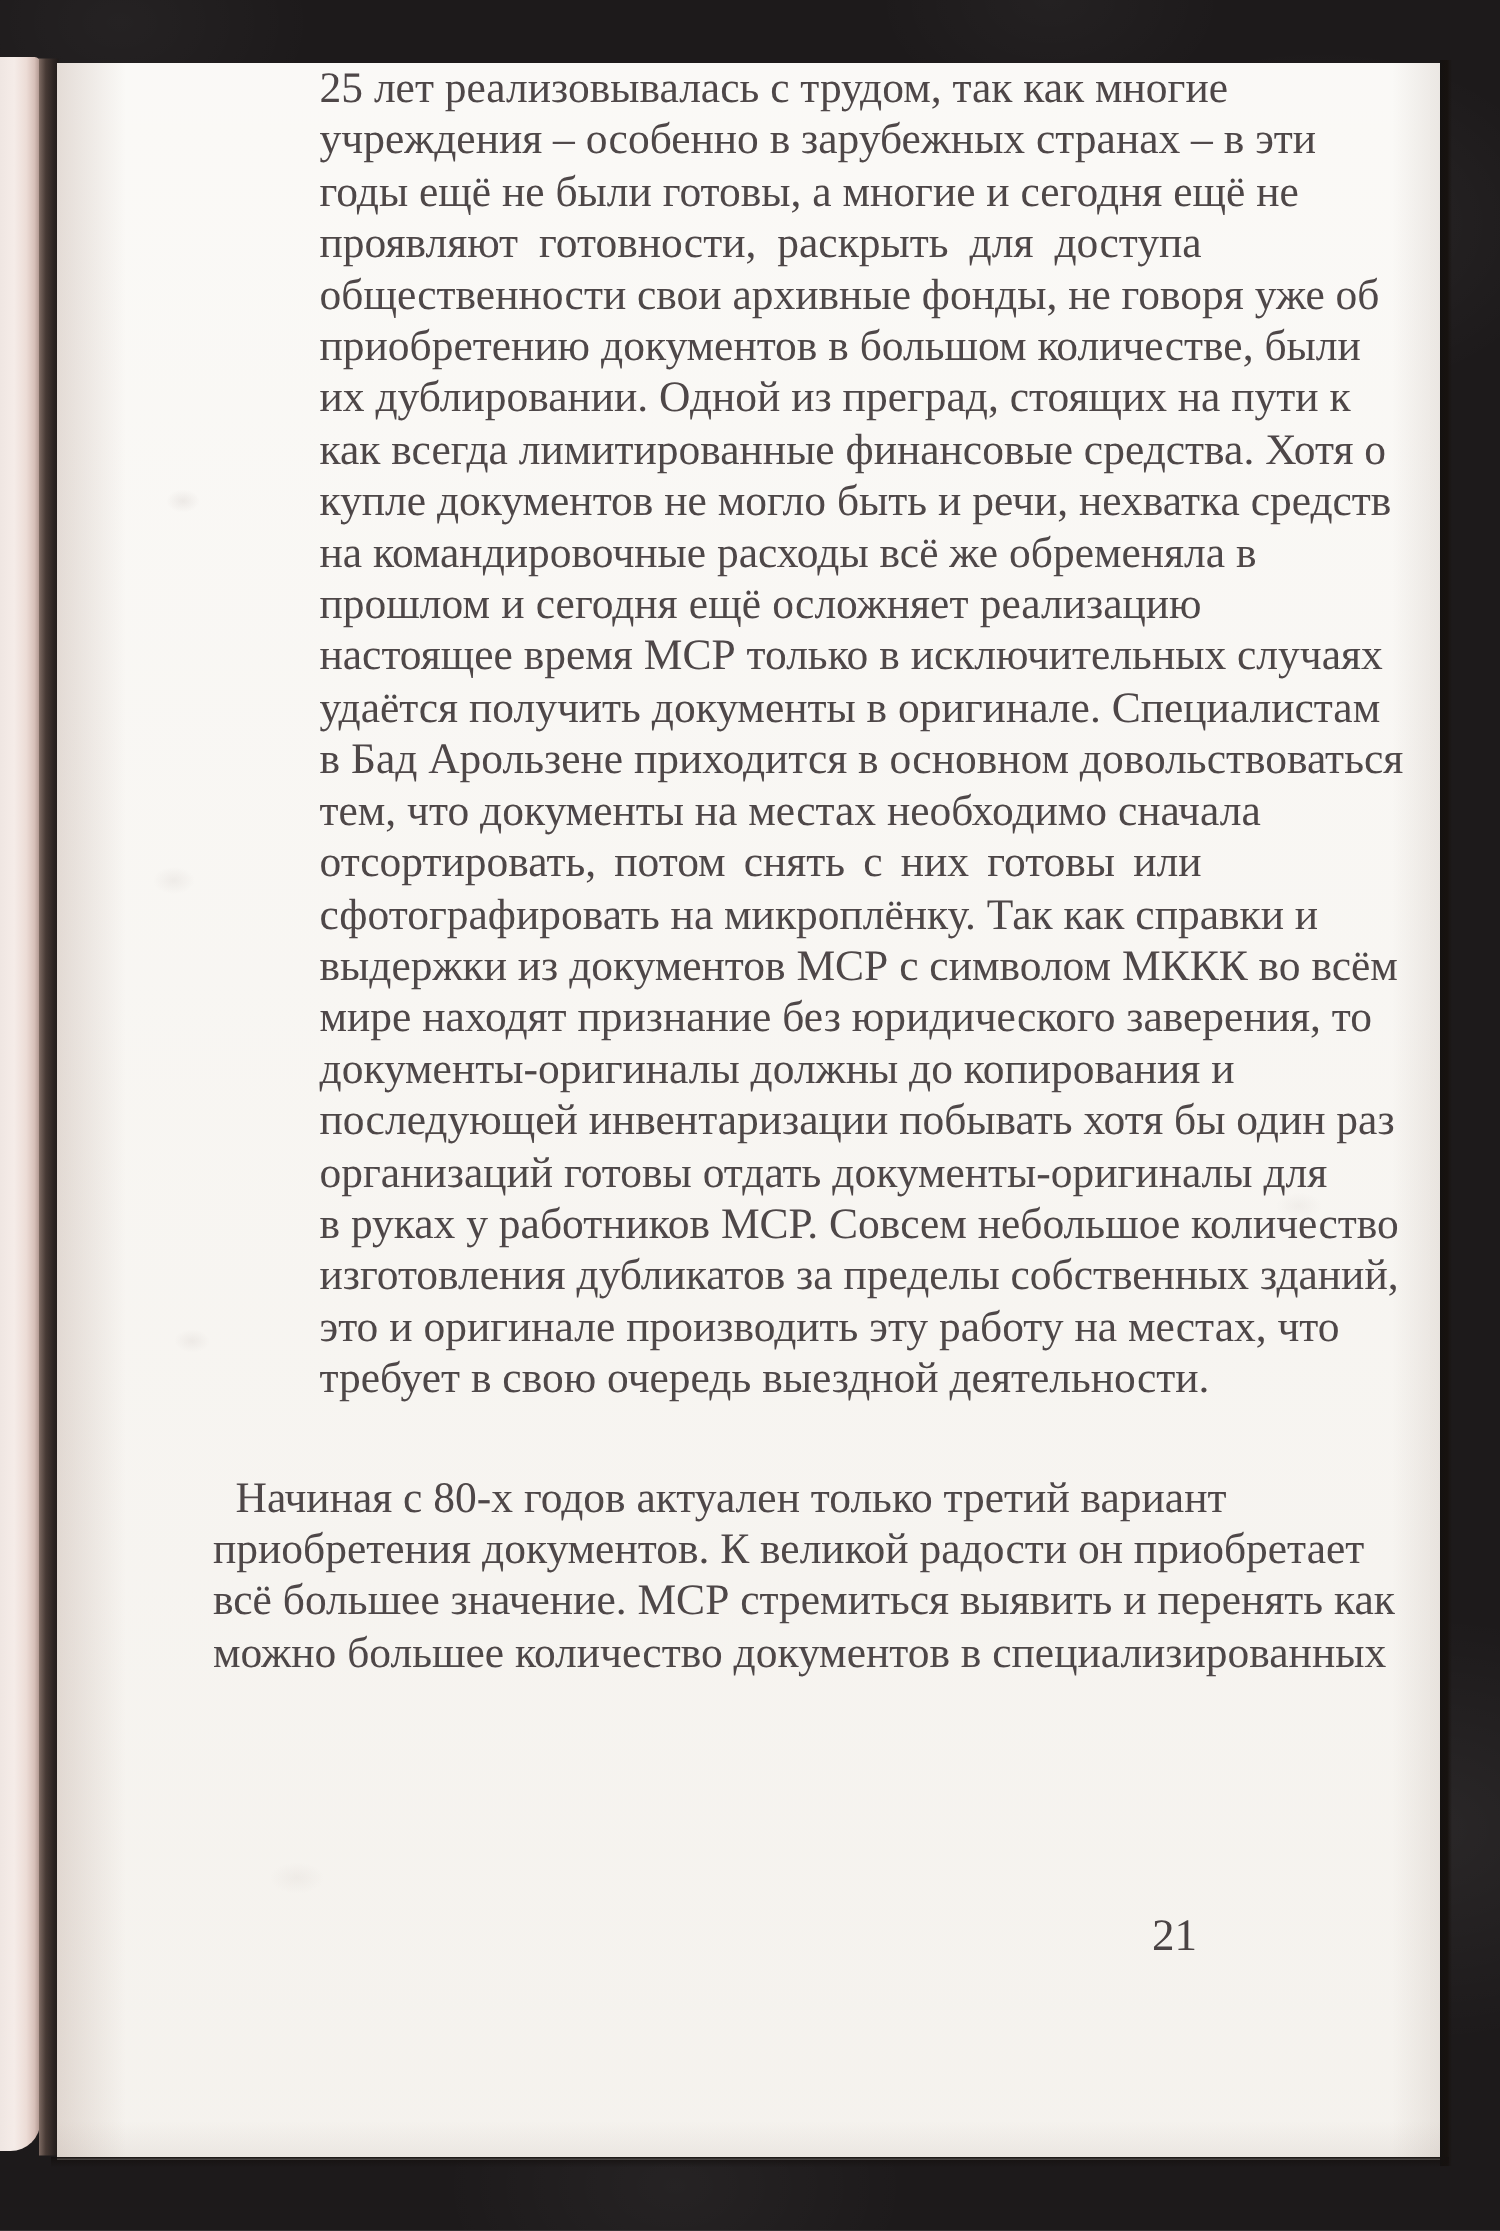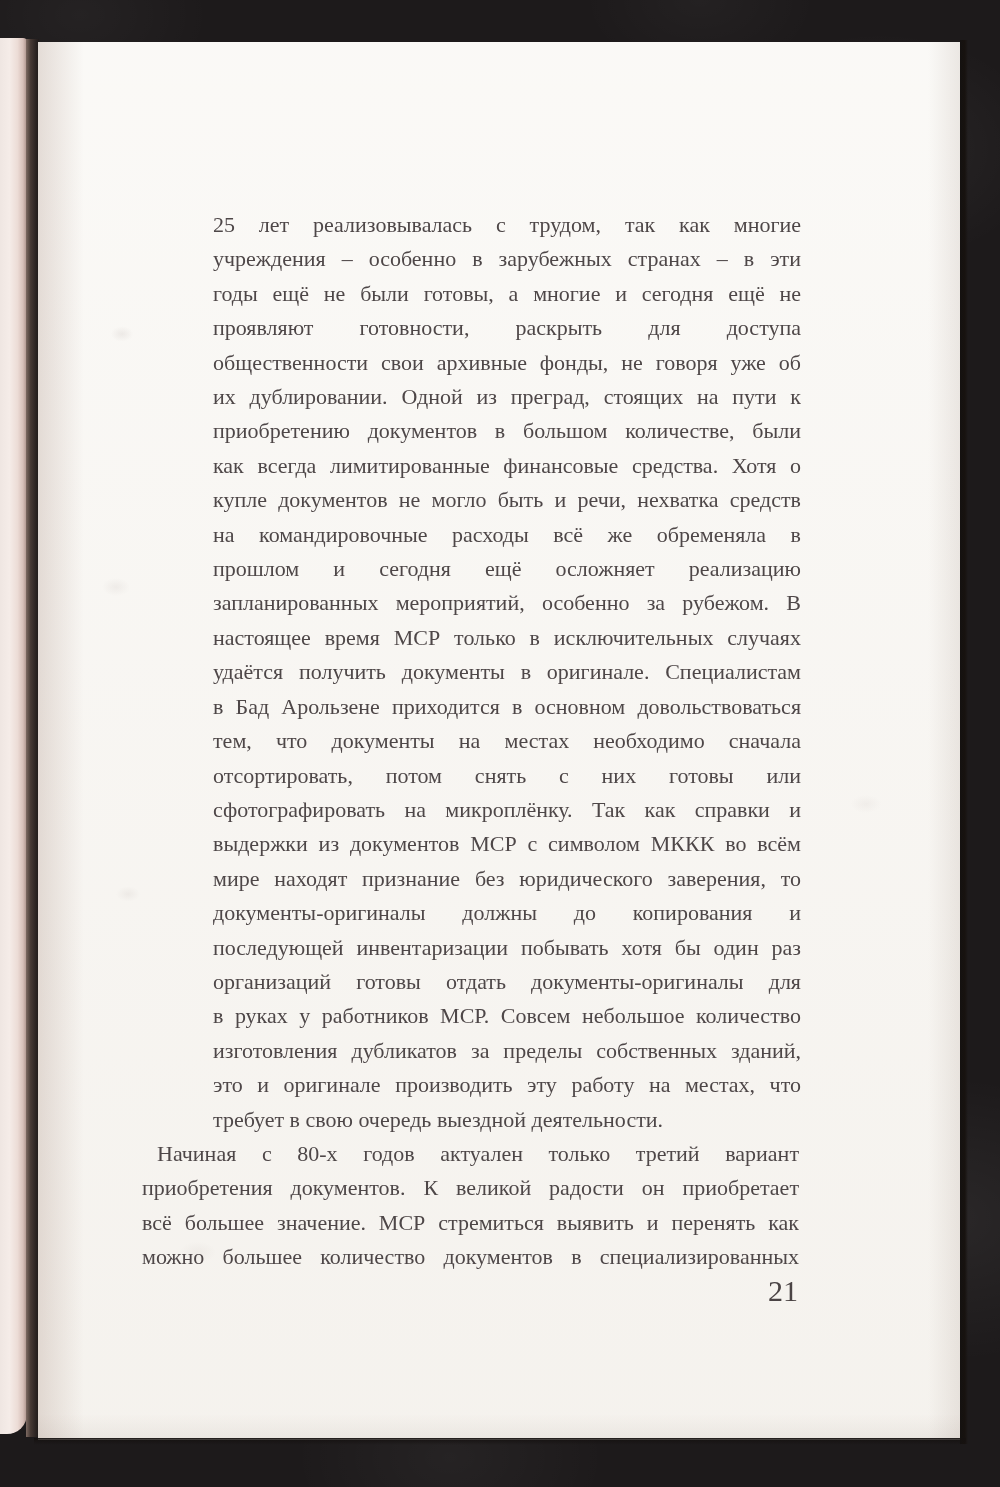--- a/index.html
+++ b/index.html
@@ -72,31 +72,30 @@
   .page-edge-bottom {
     position: absolute;
     left: 34px;
     top: 1438px;
     width: 932px;
     height: 7px;
     background: linear-gradient(180deg, #151110 0%, rgba(25,20,18,0) 100%);
   }
   .content {
     position: relative;
-    padding-top: 166px;
     font-family: "Liberation Serif", "DejaVu Serif", serif;
-    font-size: 22px;
+    font-size: 29px;
     line-height: 34.4px;
     color: #4e4748;
     -webkit-font-smoothing: antialiased;
   }
   .para { position: relative; }
   .para.quote { margin-left: 175px; width: 588px; }
   .para.bodypara { margin-left: 104px; width: 657px; }
-  .para.bodypara .line:first-child { text-indent: 15px; }
+  .para.bodypara .line:first-child { text-indent: 15px; margin-top: 45px; }
   .line {
     white-space: nowrap;
     text-align: justify;
     text-align-last: justify;
   }
   .line.last { text-align-last: left; }
   .page-number {
     position: absolute;
     top: 1232px;
     right: 164px;
@@ -115,27 +114,26 @@
   <div class="gutter"></div>
 
   <div class="page">
     <div class="content">
       <div class="para quote">
           <div class="line">25 лет реализовывалась с трудом, так как многие</div>
           <div class="line">учреждения – особенно в зарубежных странах – в эти</div>
           <div class="line">годы ещё не были готовы, а многие и сегодня ещё не</div>
           <div class="line">проявляют готовности, раскрыть для доступа</div>
           <div class="line">общественности свои архивные фонды, не говоря уже об</div>
+          <div class="line">приобретению документов в большом количестве, были</div>
           <div class="line">их дублировании. Одной из преград, стоящих на пути к</div>
-          <div class="line">приобретению документов в большом количестве, были</div>
           <div class="line">как всегда лимитированные финансовые средства. Хотя о</div>
           <div class="line">купле документов не могло быть и речи, нехватка средств</div>
           <div class="line">на командировочные расходы всё же обременяла в</div>
           <div class="line">прошлом и сегодня ещё осложняет реализацию</div>
-          <div class="line">запланированных мероприятий, особенно за рубежом. В</div>
           <div class="line">настоящее время МСР только в исключительных случаях</div>
           <div class="line">удаётся получить документы в оригинале. Специалистам</div>
           <div class="line">в Бад Арользене приходится в основном довольствоваться</div>
           <div class="line">тем, что документы на местах необходимо сначала</div>
           <div class="line">отсортировать, потом снять с них готовы или</div>
           <div class="line">сфотографировать на микроплёнку. Так как справки и</div>
           <div class="line">выдержки из документов МСР с символом МККК во всём</div>
           <div class="line">мире находят признание без юридического заверения, то</div>
           <div class="line">документы-оригиналы должны до копирования и</div>
           <div class="line">последующей инвентаризации побывать хотя бы один раз</div>

